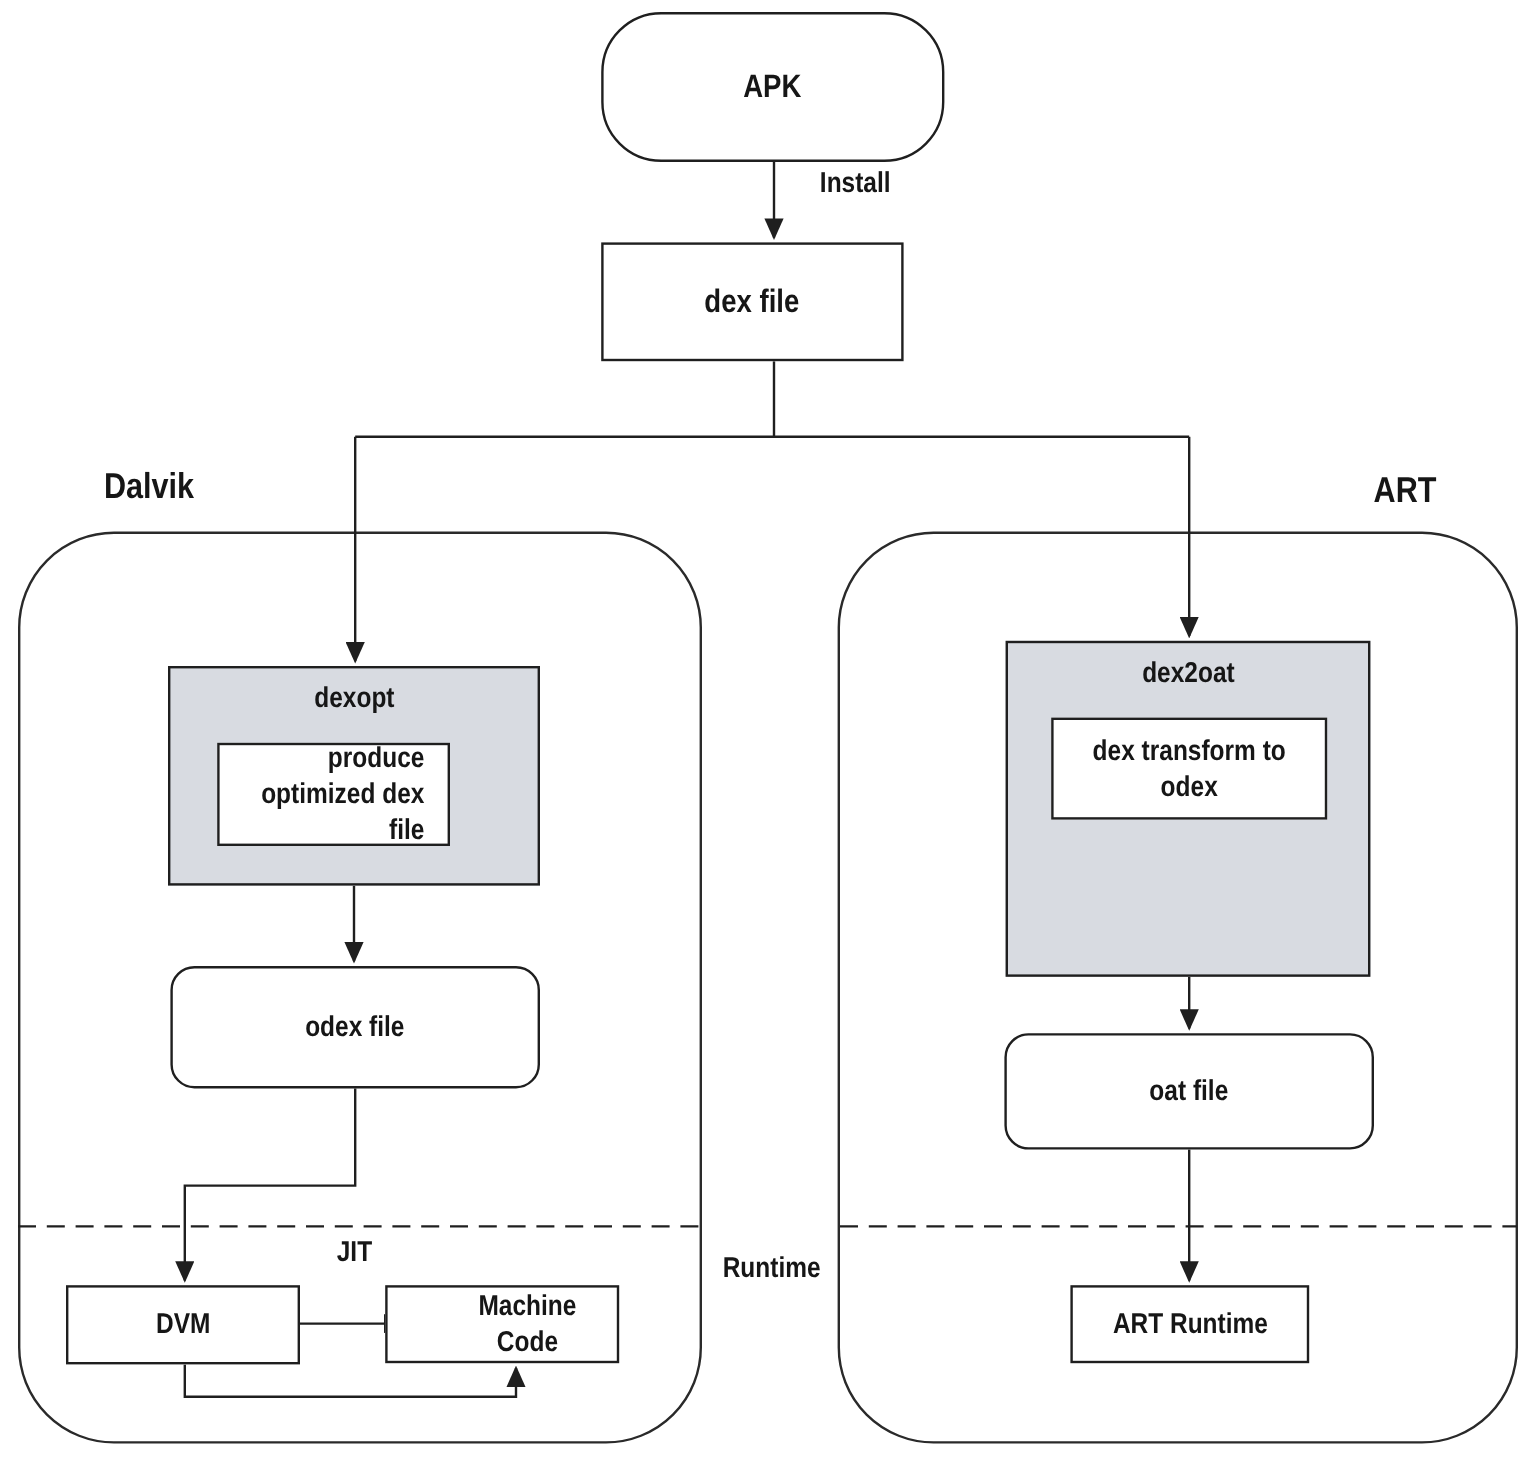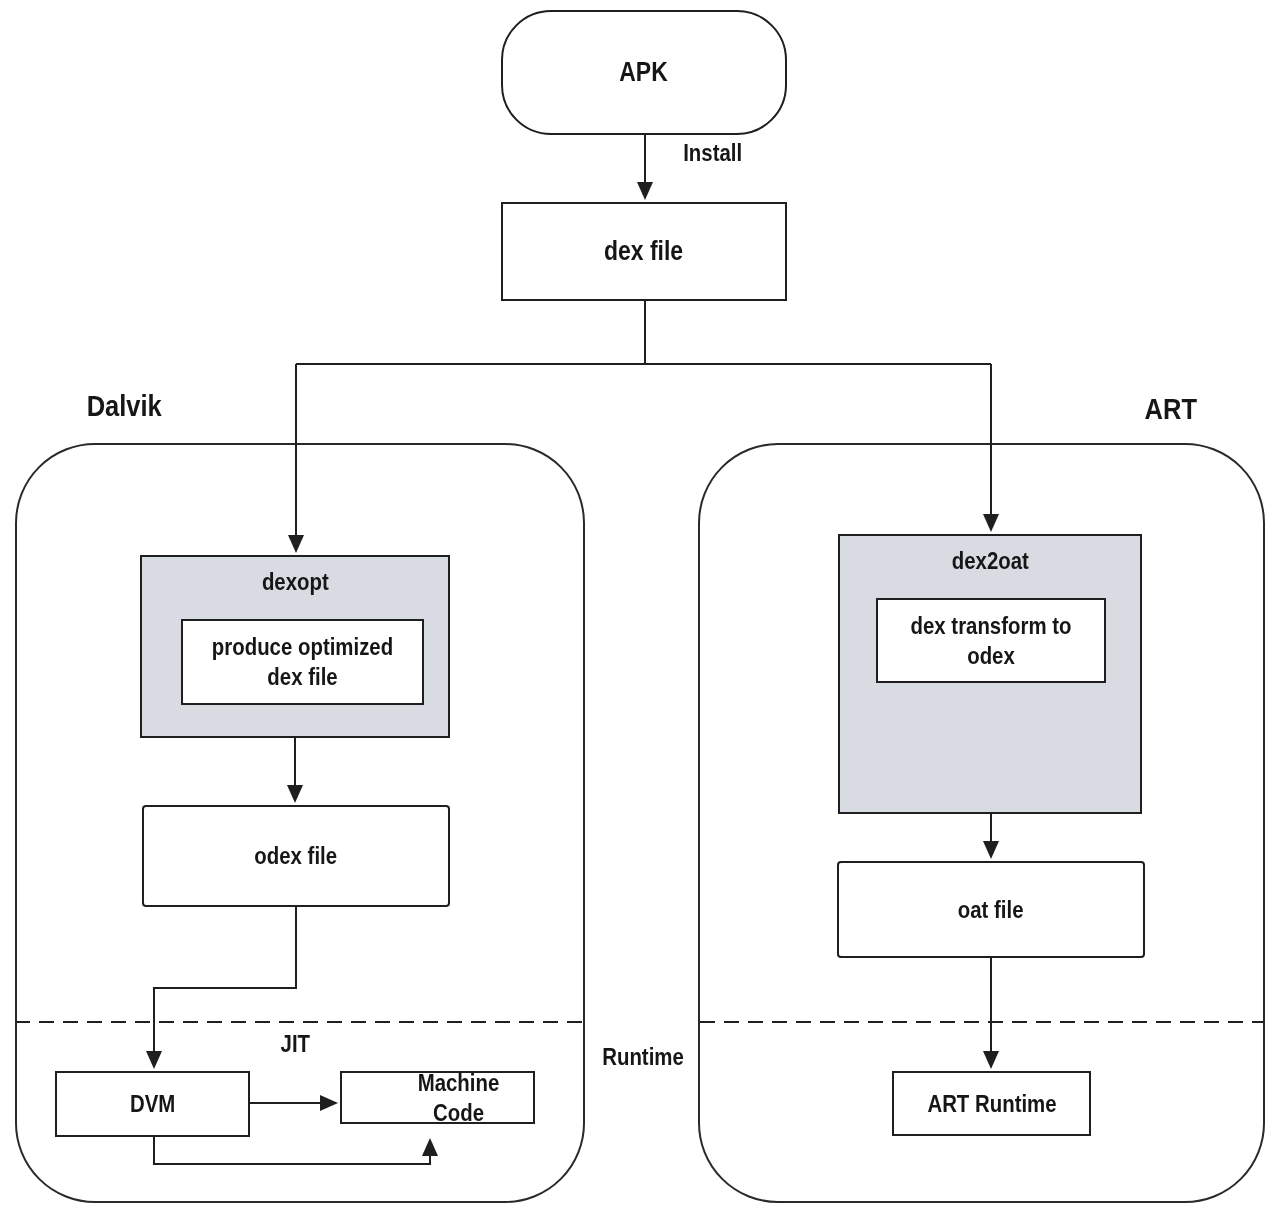--- a/index.html
+++ b/index.html
@@ -31,21 +31,21 @@
     position: absolute;
     border: 2px solid #1f1f1f;
     background: #ffffff;
     box-sizing: border-box;
     display: flex;
     align-items: center;
     justify-content: center;
     text-align: center;
     z-index: 3;
   }
-  .node.rounded { border-radius: 4px; }
+  .node.rounded { border-radius: 20px; }
   .node.stadium { border-radius: 50px; }
   .node.group {
     background: #d8dbe1;
     align-items: flex-start;
     padding-top: 10px;
   }
   .txt {
     display: inline-block;
     transform: scaleX(0.85);
     transform-origin: center;
@@ -104,51 +104,51 @@
   </svg>
 
   <div class="node stadium" style="left:501px; top:10px; width:286px; height:125px;">
     <span class="txt fs-lg">APK</span>
   </div>
 
   <div class="float-label" style="left:678px; top:140px; height:28px;">
     <span class="txt fs-md">Install</span>
   </div>
 
-  <div class="node" style="left:501px; top:202px; width:286px; height:99px;">
+  <div class="node" style="left:501px; top:202px; width:252px; height:99px;">
     <span class="txt fs-lg">dex file</span>
   </div>
 
   <div class="float-label" style="left:80px; top:390px; height:34px;">
     <span class="txt fs-xl">Dalvik</span>
   </div>
   <div class="float-label" style="left:1140px; top:393px; height:34px;">
     <span class="txt fs-xl">ART</span>
   </div>
 
   <div class="node group" style="left:140px; top:555px; width:310px; height:183px;">
     <span class="txt fs-md">dexopt</span>
   </div>
-  <div class="node" style="left:181px; top:619px; width:243px; height:86px; padding:0 6px;">
+  <div class="node" style="left:181px; top:619px; width:194px; height:86px; padding:0 6px;text-align:right;">
     <span class="txt fs-md">produce optimized dex file</span>
   </div>
 
   <div class="node rounded" style="left:142px; top:805px; width:308px; height:102px;">
     <span class="txt fs-md">odex file</span>
   </div>
 
   <div class="node" style="left:55px; top:1071px; width:195px; height:66px;">
     <span class="txt fs-md">DVM</span>
   </div>
 
   <div class="float-label" style="left:265px; top:1033px; width:60px; height:26px;">
     <span class="txt fs-md">JIT</span>
   </div>
 
-  <div class="node" style="left:340px; top:1071px; width:195px; height:53px;padding-left:42px;">
+  <div class="node" style="left:321px; top:1071px; width:195px; height:65px;padding-left:42px;">
     <span class="txt fs-md">Machine Code</span>
   </div>
 
   <div class="float-label" style="left:585px; top:1008px; width:115px; height:28px;margin-top:36px;">
     <span class="txt fs-md">Runtime</span>
   </div>
 
   <div class="node group" style="left:838px; top:534px; width:304px; height:280px;">
     <span class="txt fs-md">dex2oat</span>
   </div>

